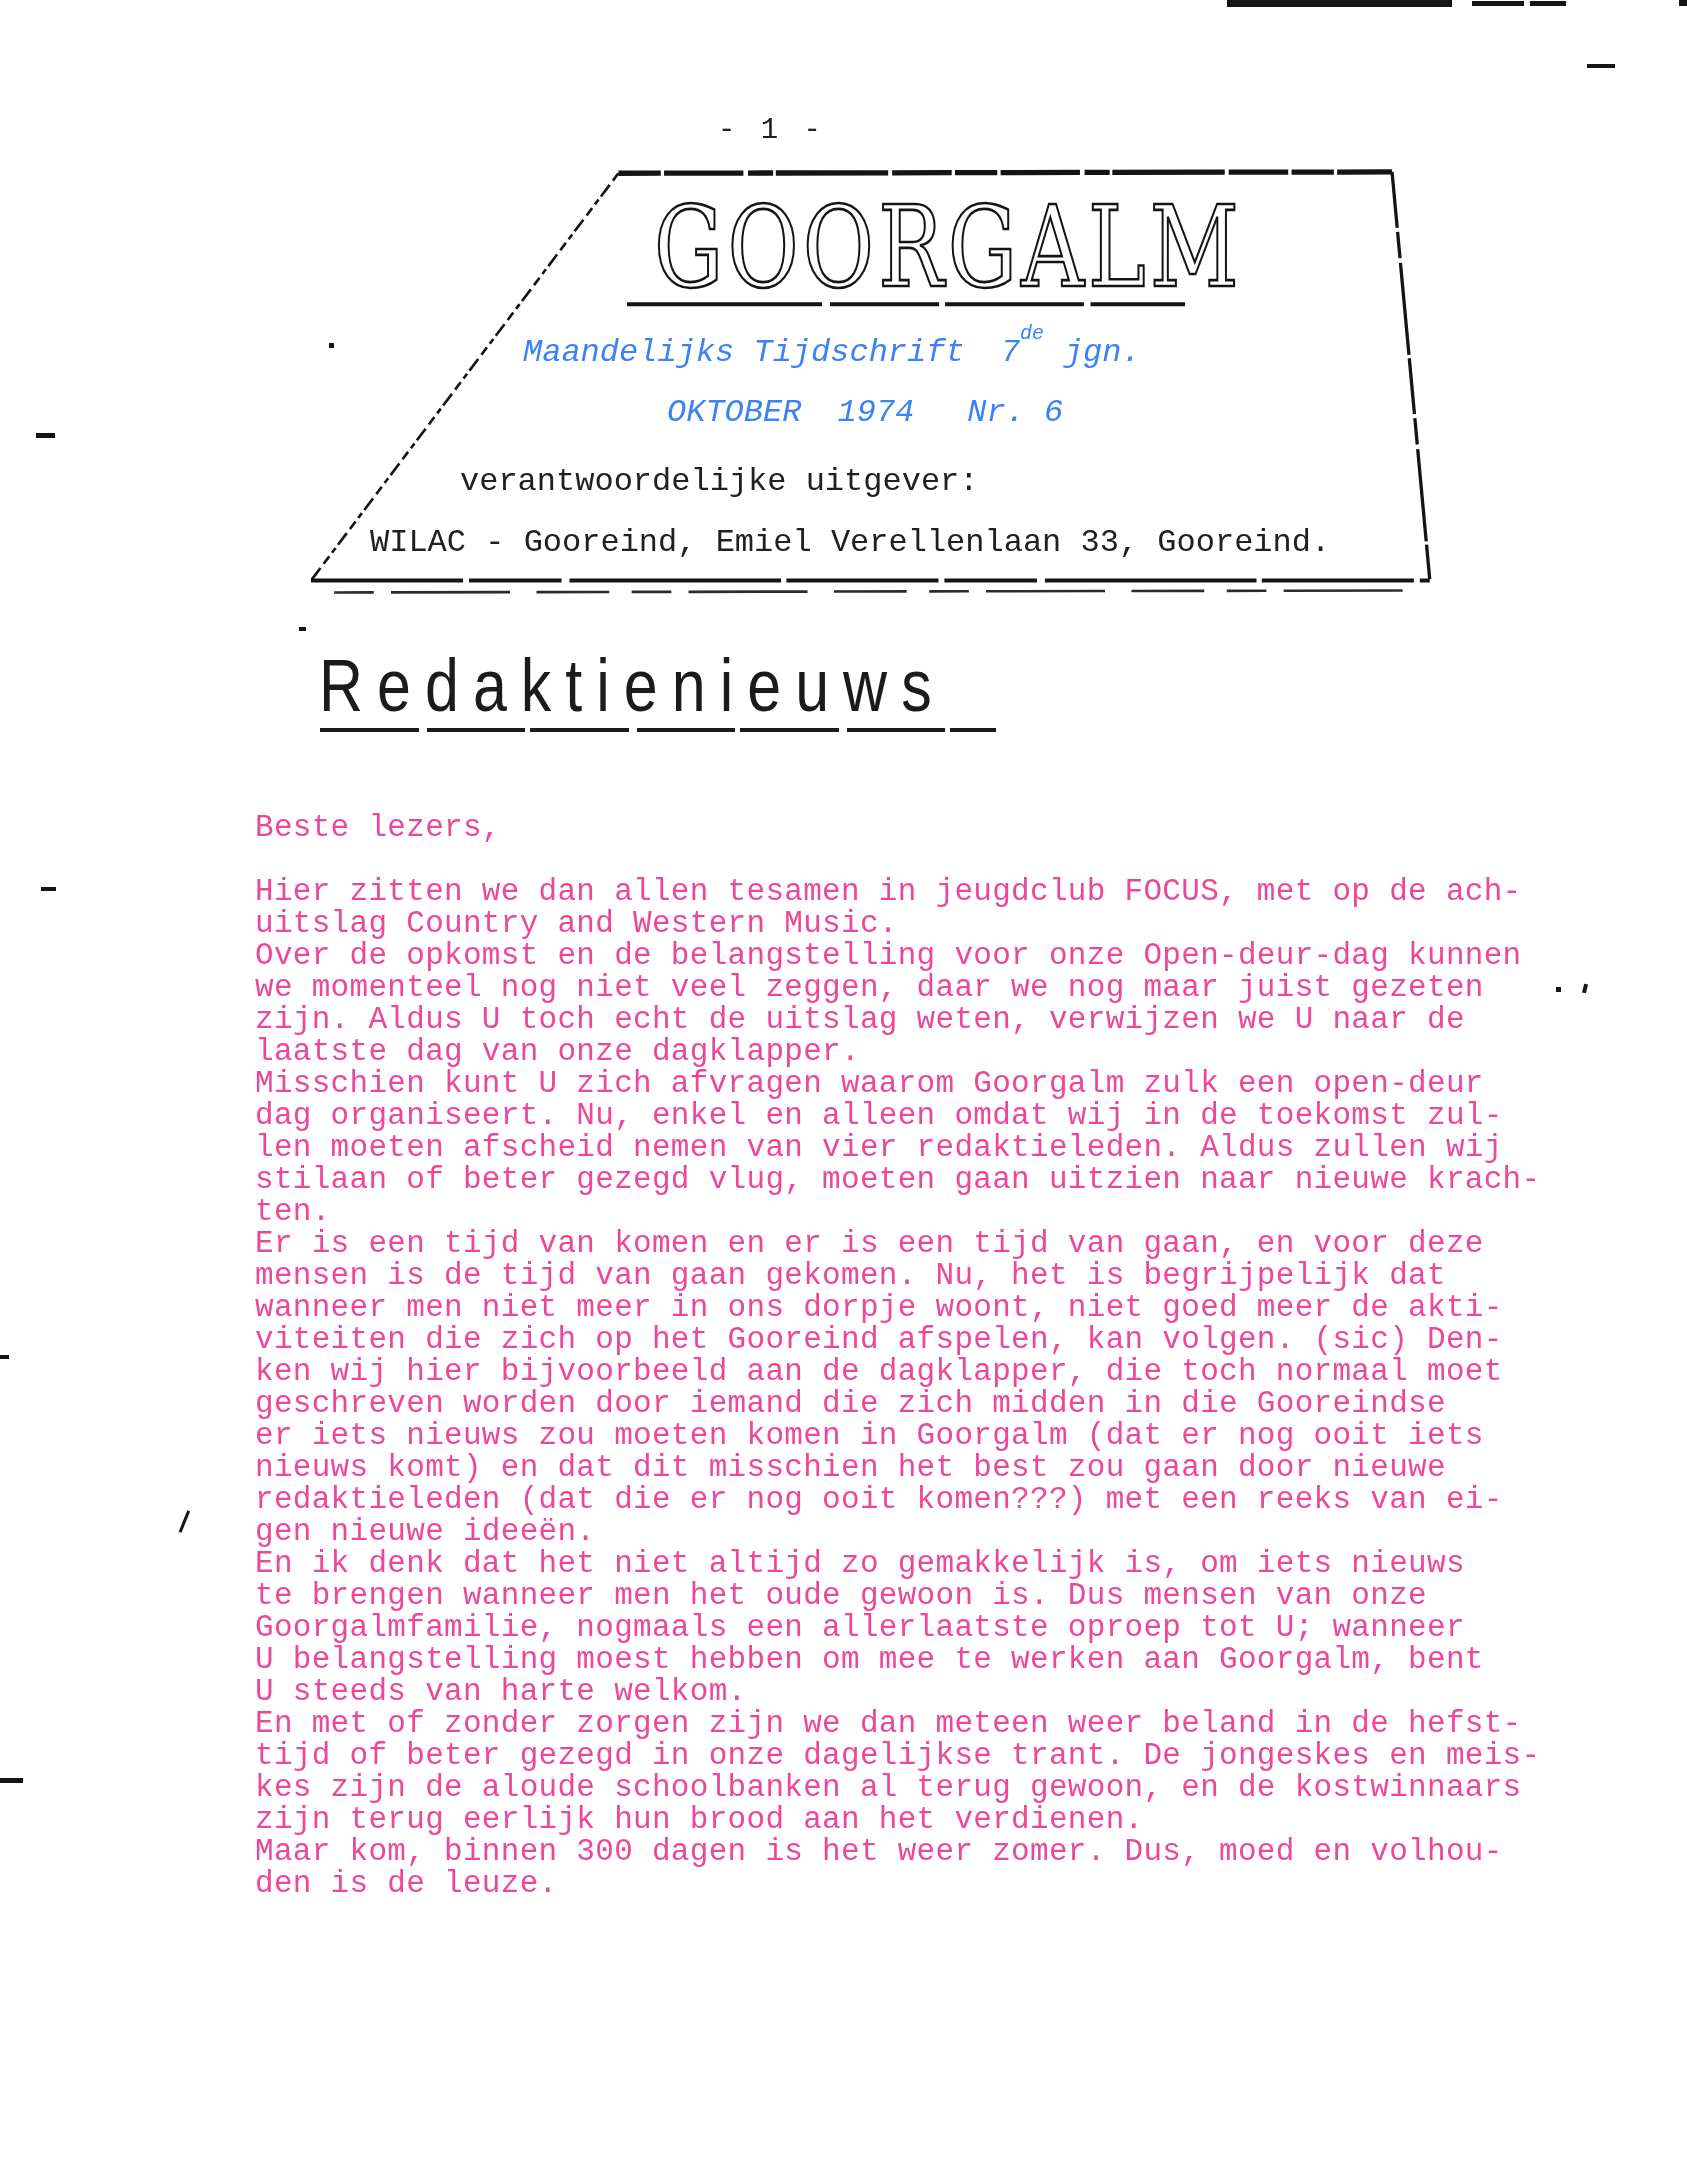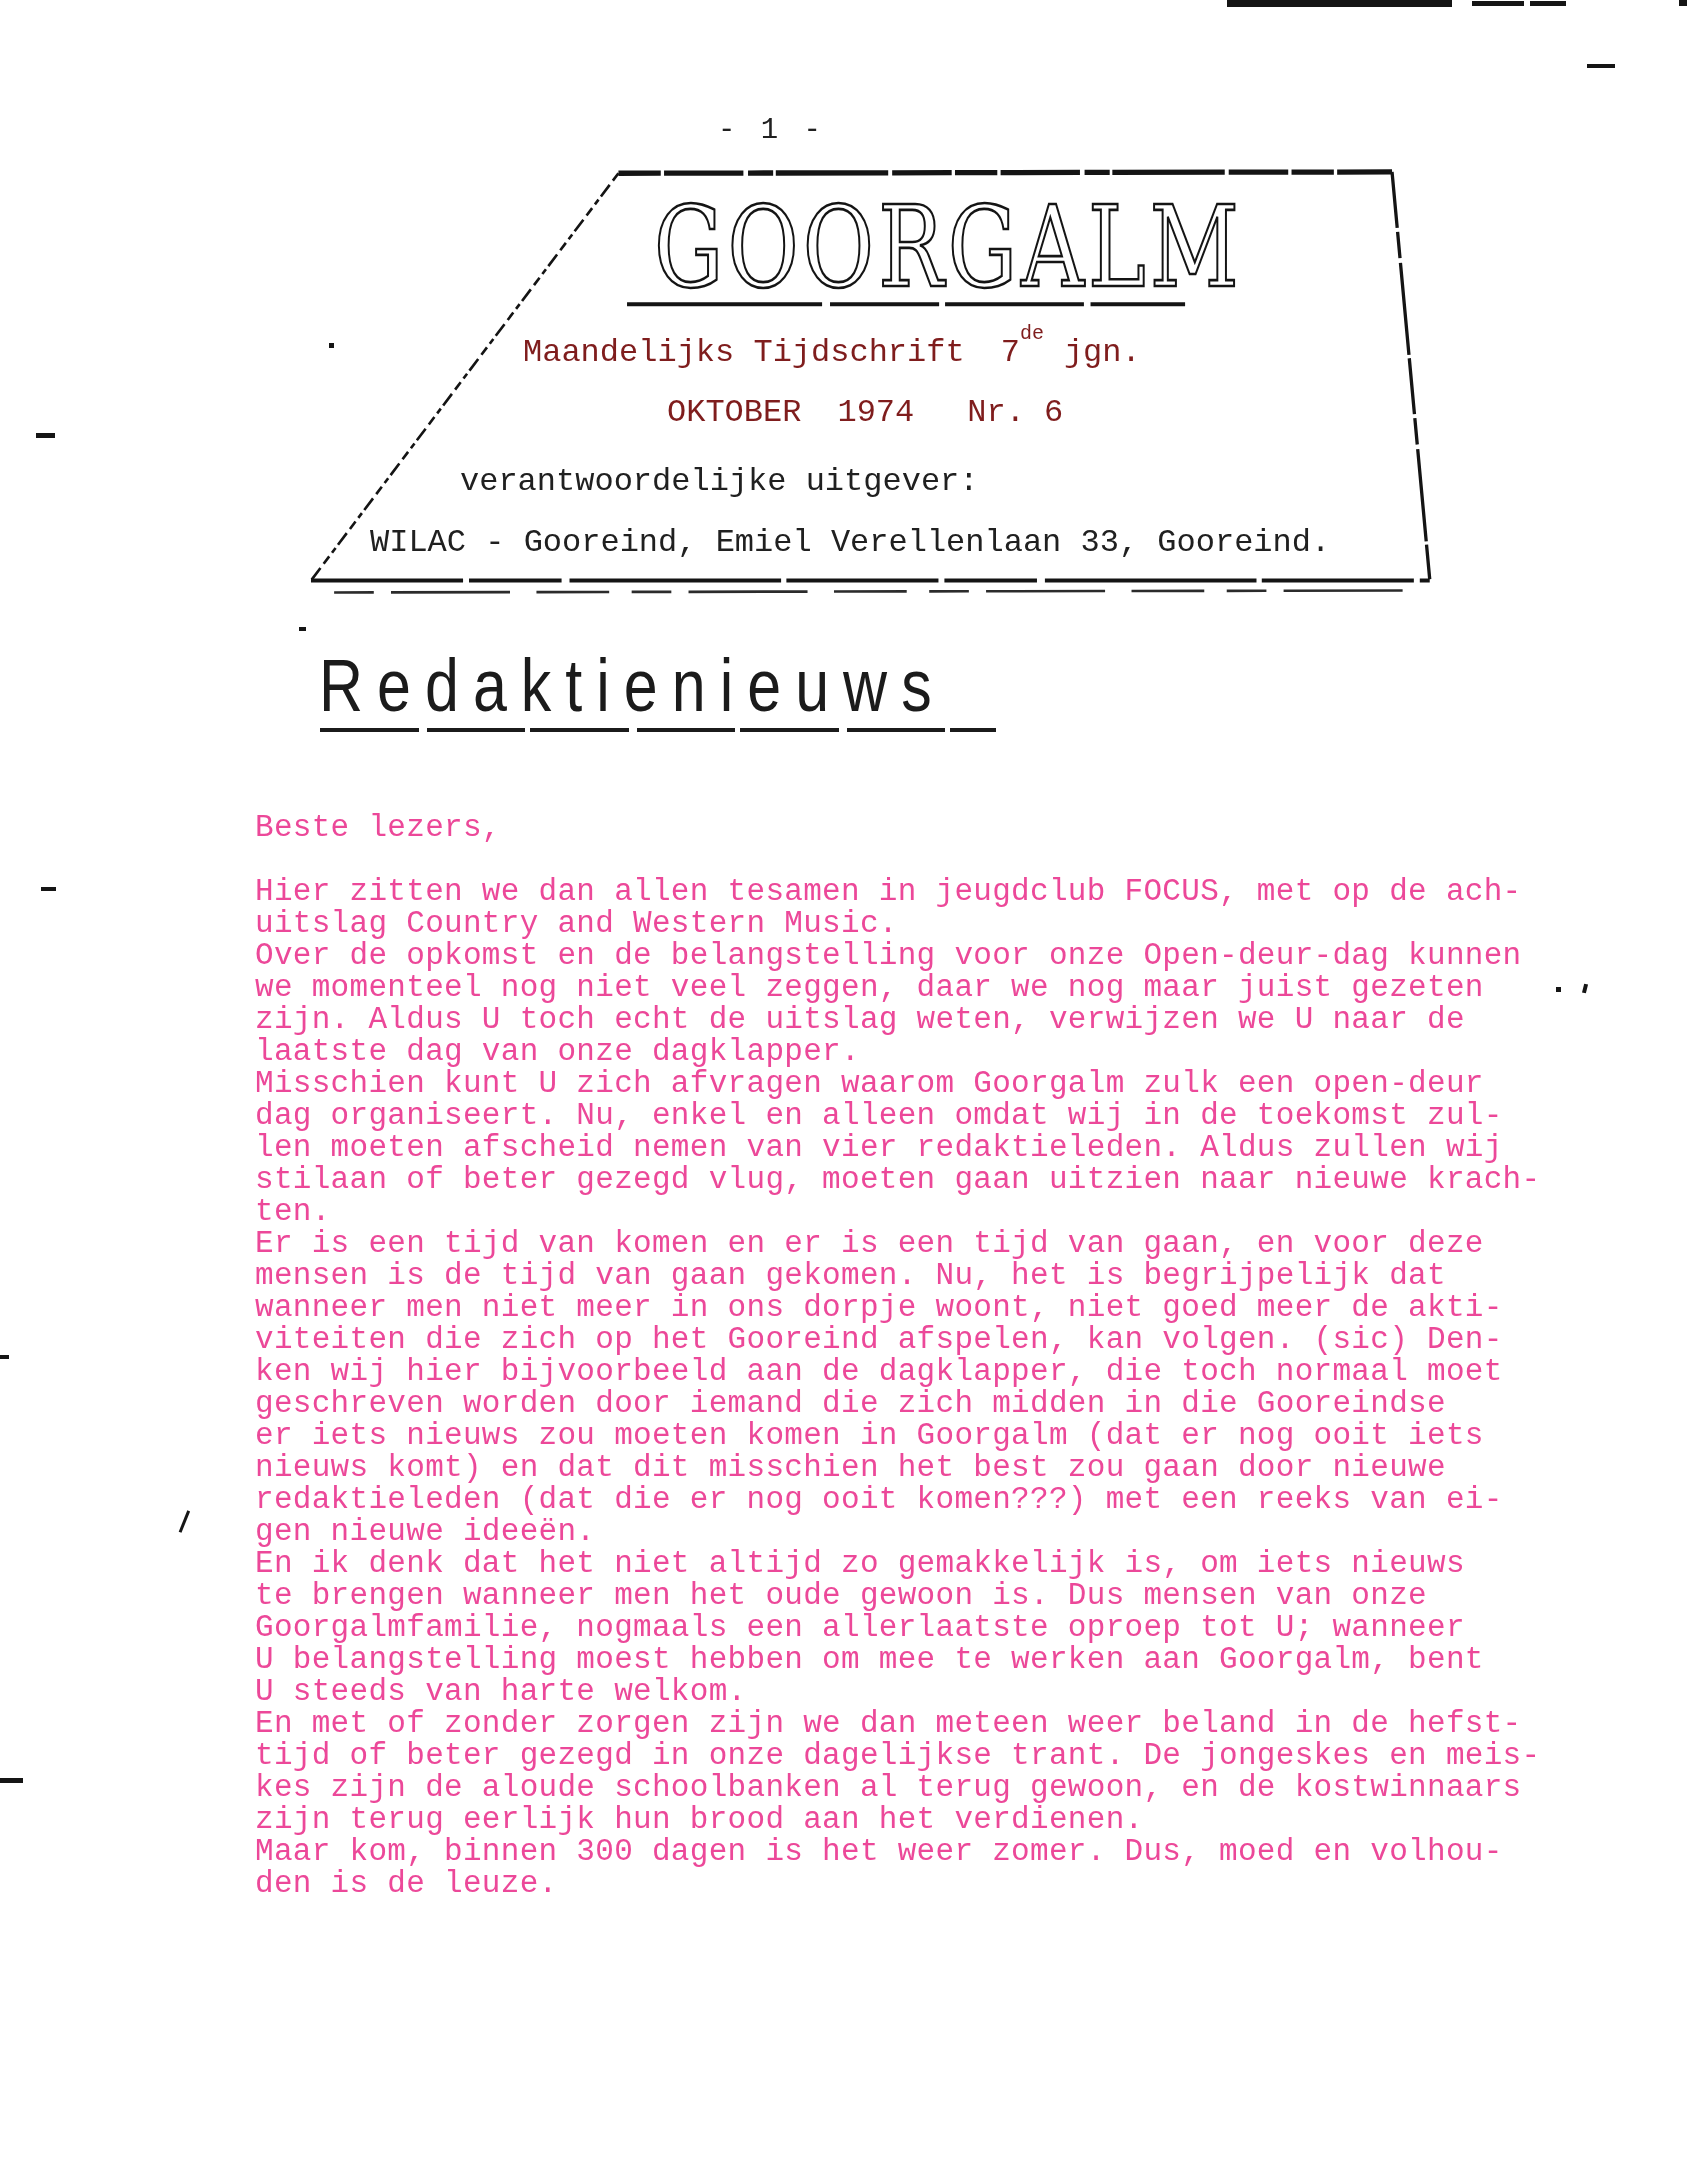--- a/index.html
+++ b/index.html
@@ -18,21 +18,21 @@
   .masthead-title{
     position:absolute;left:654px;top:191px;
     font-family:"DejaVu Serif", serif;font-size:87px;line-height:1;
     letter-spacing:4px;color:transparent;
     -webkit-text-stroke:2px #141414;
     transform:scaleY(1.30);transform-origin:top left;
   }
   @supports not (-webkit-text-stroke: 2px black){
     .masthead-title{color:#141414;}
   }
-  .sub-row{position:absolute;display:flex;align-items:flex-start;font-size:32px;color:#7f1d1d;}
+  .sub-row{position:absolute;display:flex;align-items:flex-start;font-size:32px;color:#3b82f6;font-style:italic;}
   .sub-row .gap-s{display:inline-block;width:36px;}
   .sub-row .gap-m{display:inline-block;width:53px;}
   sup.deg{font-size:20px;line-height:1;position:relative;top:-10.6px;}
   
   .section-heading{
     position:absolute;left:319px;top:643px;margin:0;
     font-family:"Liberation Sans", sans-serif;font-weight:400;
     font-size:61px;letter-spacing:14px;color:#1b1b1b;
     transform:scaleY(1.22);transform-origin:top left;white-space:pre;
   }

